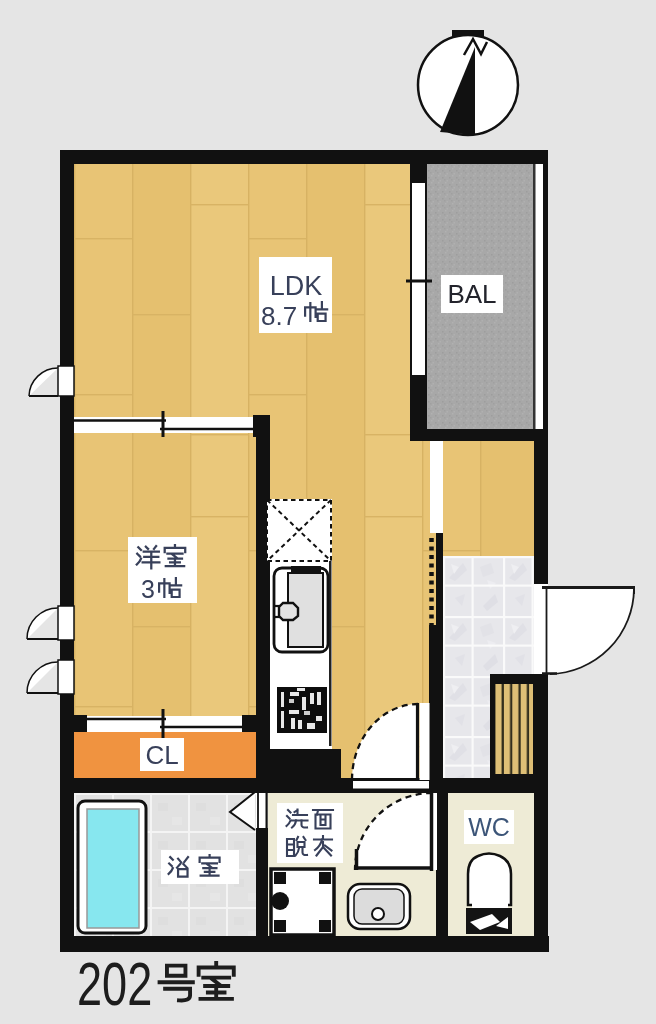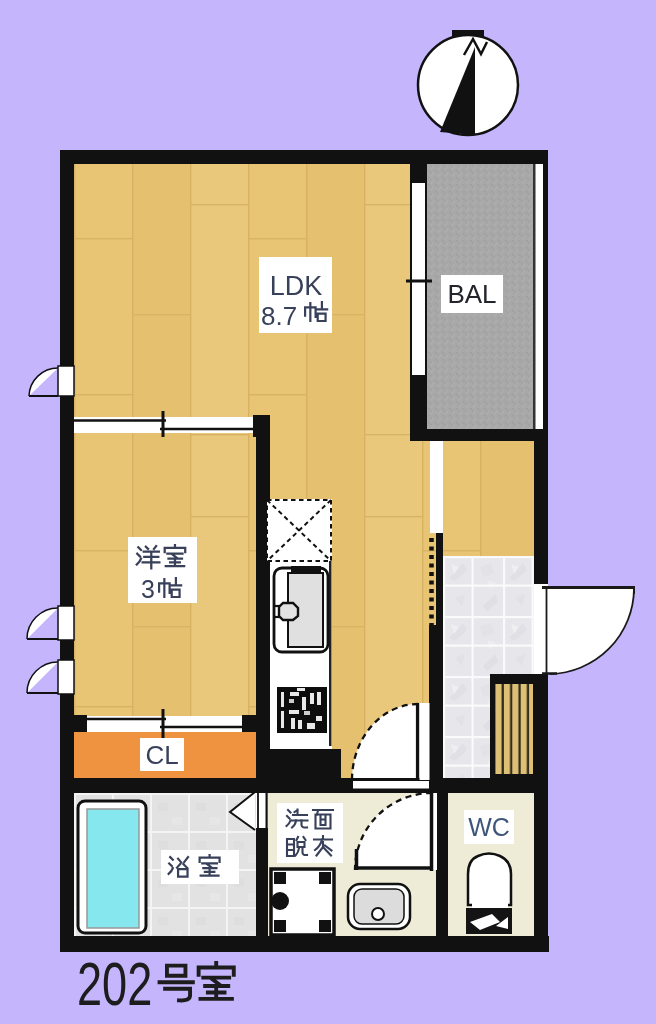--- a/index.html
+++ b/index.html
@@ -1,16 +1,16 @@
 <!DOCTYPE html>
 <html><head>
 <meta charset="utf-8">
 <style>
 html,body{margin:0;padding:0;background:#ffffff;}
-#page{position:relative;width:656px;height:1024px;background:#c4b5fd;overflow:hidden;
+#page{position:relative;width:656px;height:1024px;background:#e5e5e5;overflow:hidden;
 font-family:"Liberation Sans", sans-serif;}
 </style>
 </head>
 <body>
 <div id="page">
 <svg width="656" height="1024" viewBox="0 0 656 1024">
 <defs>
   <pattern id="wood" x="74" y="164" width="174" height="312" patternUnits="userSpaceOnUse">
     <rect x="0" y="0" width="58" height="312" fill="#e8c475"></rect>
     <rect x="58" y="0" width="58" height="312" fill="#e5c06f"></rect>

